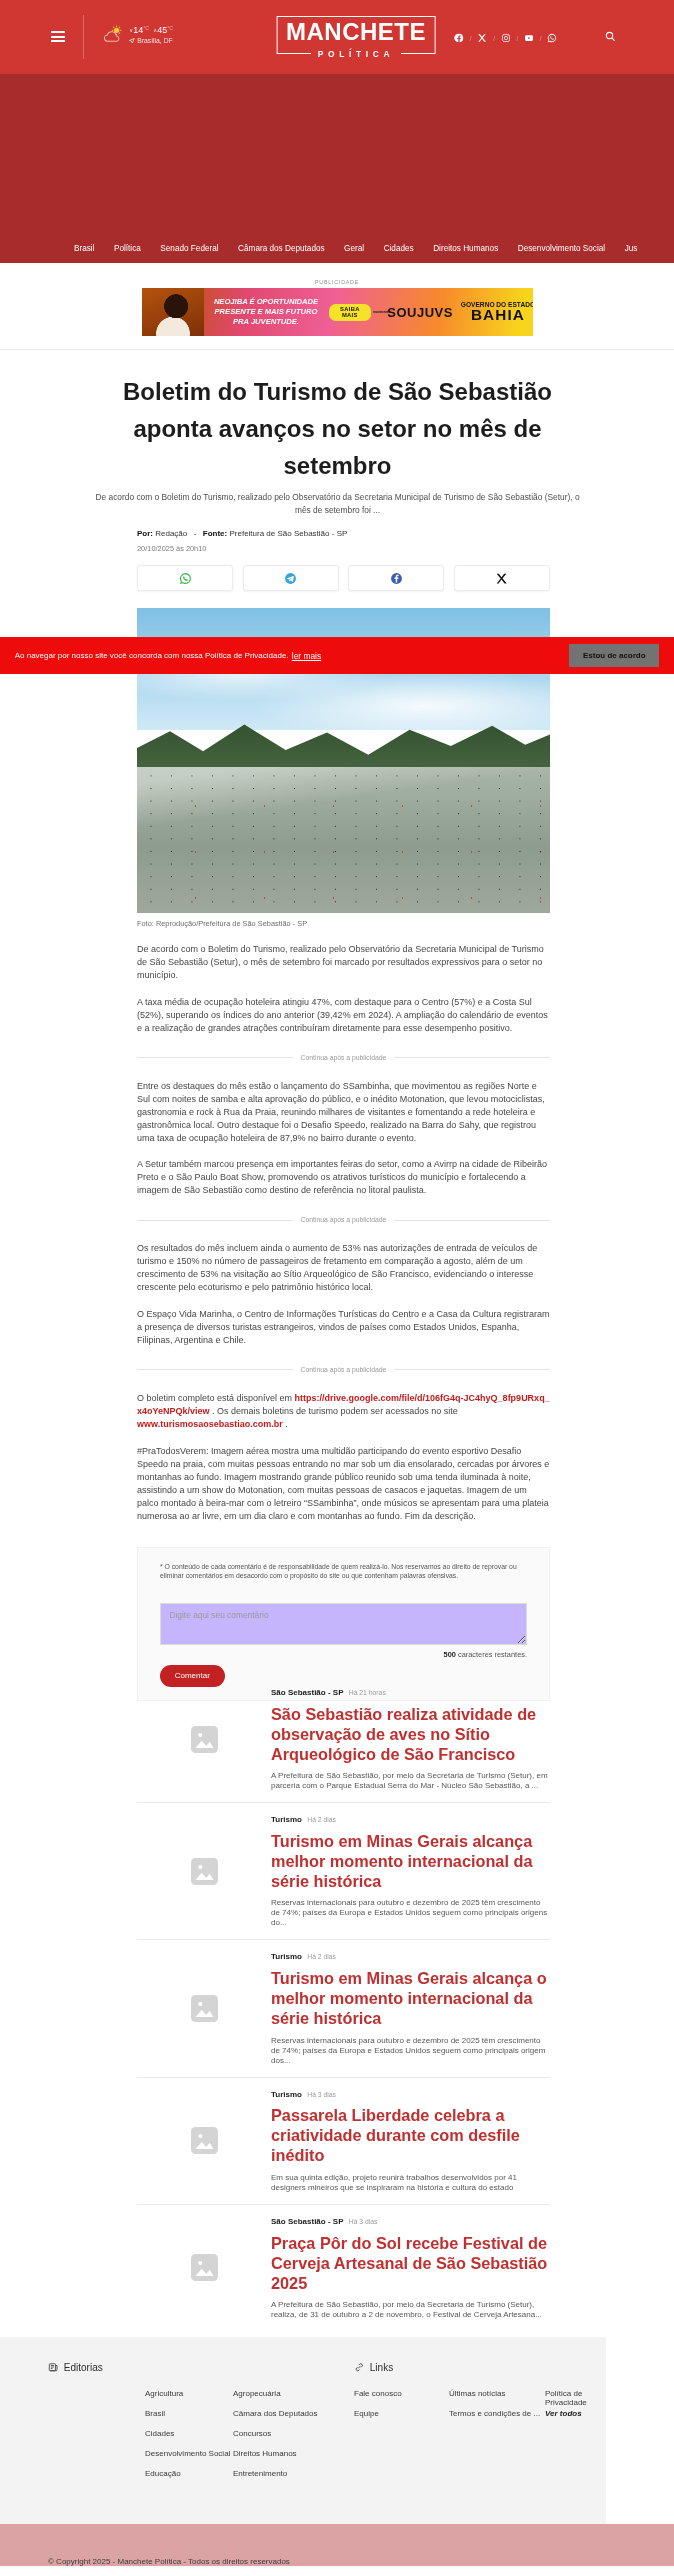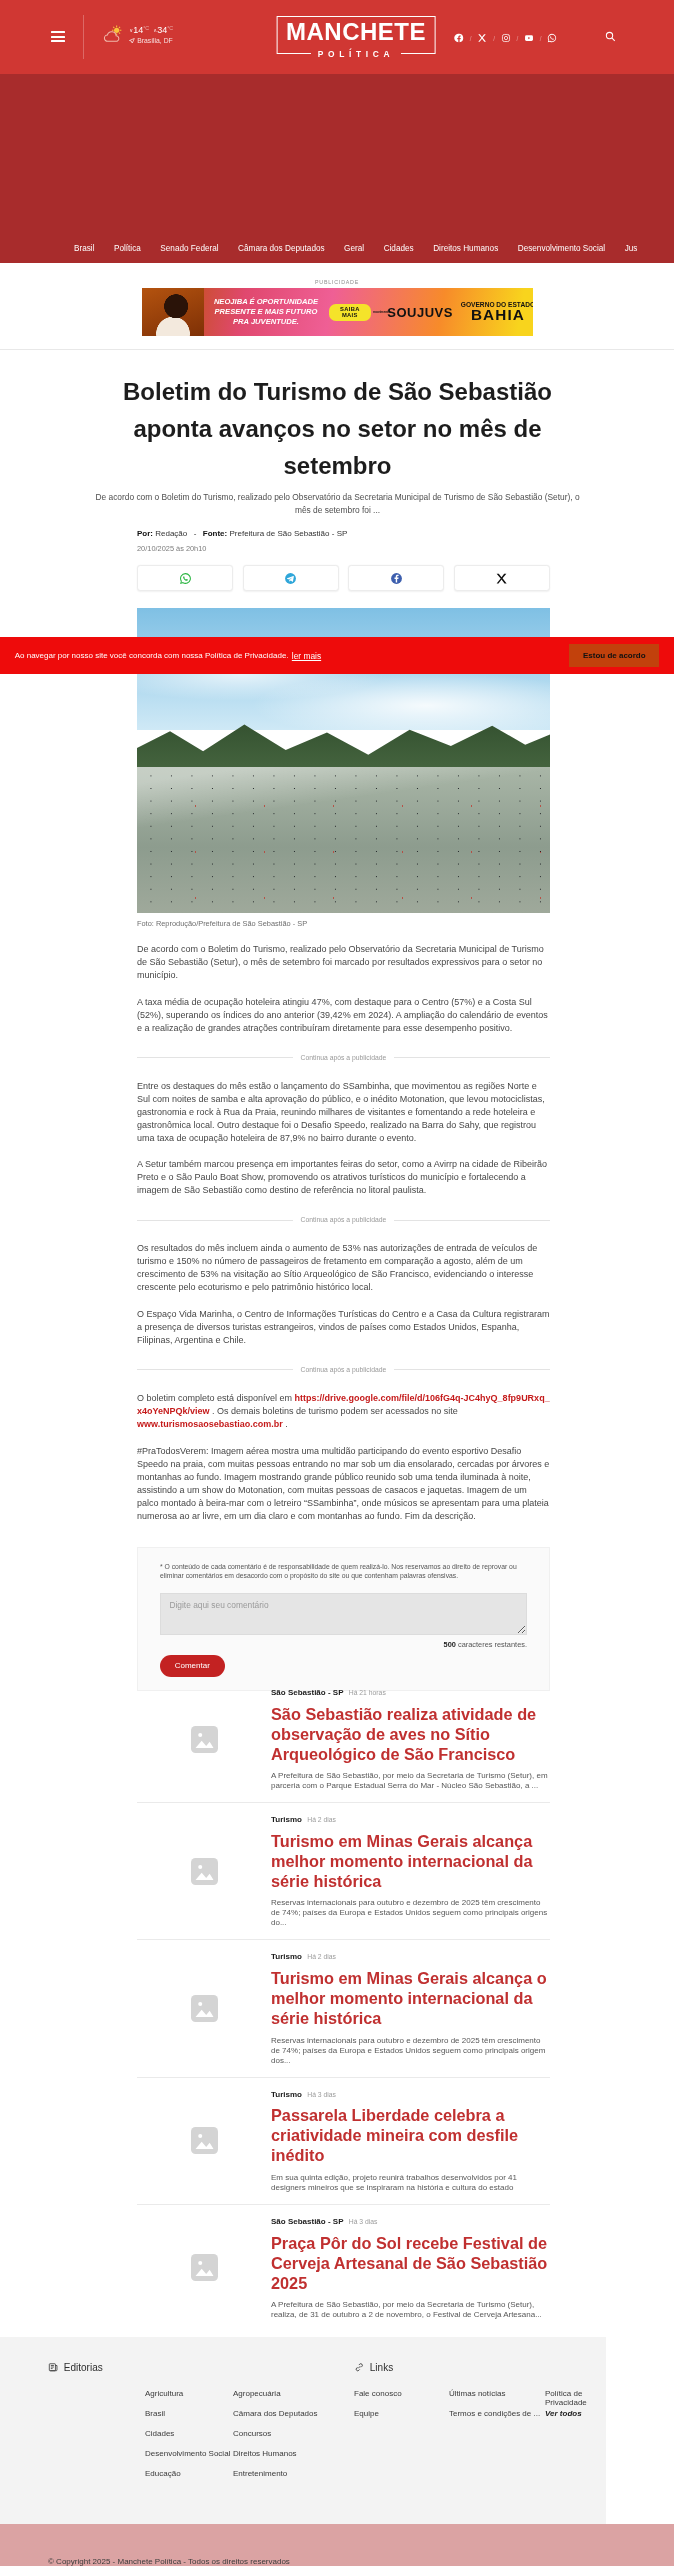--- a/index.html
+++ b/index.html
@@ -77,34 +77,34 @@
       linear-gradient(172deg, rgba(255,255,255,.35) 8%, transparent 30%),
       linear-gradient(#a9b6a7,#8d9c8e 55%,#9fa99b);
     background-size:20.5px 12.6px, 30px 17.4px, 69px 46px, auto, auto;
     background-position:3.7px 2.6px, 11.6px 7.4px, 24px 16px, 0 0, 0 0; }
   .hero-caption { top:919px; left:137px; width:413px; font-size:7.4px; color:#6e6e6e; }
 
   
   .privacy-banner { top:637px; left:0; width:674px; height:37px; background:#ee0b0b; z-index:30; display:flex; align-items:center; padding:0 14.7px; }
   .privacy-text { color:#fff; font-size:8px; }
   .privacy-link { color:#fff; text-decoration:underline; margin-left:3.2px; cursor:pointer; }
-  .privacy-btn { margin-left:auto; width:90px; height:23px; background:#c2410c; color:#111; font-weight:700; font-size:8px; border:none; cursor:pointer; font-family:inherit; }
+  .privacy-btn { margin-left:auto; width:90px; height:23px; background:#737373; color:#111; font-weight:700; font-size:8px; border:none; cursor:pointer; font-family:inherit; }
 
   
   .body-copy { top:943px; left:137px; width:413px; font-size:9px; line-height:13px; color:#474747; }
   .body-copy p { margin-bottom:13.7px; }
   .divider { display:flex; align-items:center; gap:7.4px; color:#9a9a9a; font-size:6.8px; margin:16px 0; }
   .divider::before, .divider::after { content:""; flex:1; height:0.5px; background:#e3e3e3; }
   .redlink { color:#c51b1b; font-weight:700; text-decoration:none; cursor:pointer; }
   .break { word-break:break-all; }
 
   
   .comment-card { top:1547px; left:137px; width:413px; background:#fafafa; border:0.5px solid #f0f0f0; padding:13.7px 22px; }
   .disclaimer { font-size:6.8px; line-height:9px; color:#555; }
-  .comment-input { margin-top:13px; width:100%; height:42px; border:0.5px solid #dcdcdc; background:#e5e5e5; padding:6.8px 8.4px; font-size:8.4px; color:#333; font-family:inherit; resize:vertical; }
+  .comment-input { margin-top:23px; width:100%; height:42px; border:0.5px solid #dcdcdc; background:#c4b5fd; padding:6.8px 8.4px; font-size:8.4px; color:#333; font-family:inherit; resize:vertical; }
   .comment-input::placeholder { color:#9a9a9a; }
   .chars { text-align:right; font-size:7.4px; color:#555; margin-top:3.2px; }
   .chars b { color:#222; }
   .submit-btn { margin-top:6.3px; background:#c32222; color:#fff; border:none; border-radius:11.6px; padding:6.3px 14.7px; font-size:8px; cursor:pointer; font-family:inherit; }
 
   
   .related { top:1676px; left:137px; width:413px; }
   .rel-item { display:flex; align-items:center; padding:11px 0; cursor:pointer; }
   .rel-item + .rel-item { border-top:0.5px solid #eaeaea; }
   .rel-thumb { width:134px; flex:none; display:flex; justify-content:center; }
@@ -143,21 +143,21 @@
           </g>
         <path d="M9 31a6 6 0 0 1-.6-12A8.5 8.5 0 0 1 25 20.5 5.5 5.5 0 0 1 27 31z" fill="none" stroke="#efb9ab" stroke-width="2"></path>
       </svg>
     </span>
     <div>
       <div class="w-temps">
         <span class="w-arrow">∨</span>
         <span>14</span>
         <span class="w-unit">°C</span>
         <span class="w-arrow">∧</span>
-        <span>34</span>
+        <span>45</span>
         <span class="w-unit">°C</span>
       </div>
       <div class="w-loc">
         <svg width="5.8" height="5.8" viewBox="0 0 12 12">
             <path d="M11 1 1 5.2l4 1.3L6.6 11z" fill="none" stroke="#fff" stroke-width="1.4"></path>
           </svg>
         <span>Brasília, DF</span>
       </div>
     </div>
   </div>
@@ -368,21 +368,21 @@
   <article class="rel-item">
     <div class="rel-thumb">
       <svg viewBox="0 0 24 24">
           <rect width="24" height="24" rx="4" fill="#d4d4d4"></rect>
           <circle cx="8.2" cy="8" r="1.8" fill="#fff"></circle>
           <path d="M4 19.5 9.5 13l4 4.7 3.1-3.6 3.4 5.4z" fill="#fff"></path>
         </svg>
     </div>
     <div class="rel-body">
       <div><span class="rel-cat">Turismo</span><span class="rel-time">Há 3 dias</span></div>
-      <h2 class="rel-title">Passarela Liberdade celebra a criatividade mineira com desfile inédito</h2>
+      <h2 class="rel-title">Passarela Liberdade celebra a criatividade durante com desfile inédito</h2>
       <p class="rel-excerpt">Em sua quinta edição, projeto reunirá trabalhos desenvolvidos por 41 designers mineiros que se inspiraram na história e cultura do estado</p>
     </div>
   </article>
 
   <article class="rel-item">
     <div class="rel-thumb">
       <svg viewBox="0 0 24 24">
           <rect width="24" height="24" rx="4" fill="#d4d4d4"></rect>
           <circle cx="8.2" cy="8" r="1.8" fill="#fff"></circle>
           <path d="M4 19.5 9.5 13l4 4.7 3.1-3.6 3.4 5.4z" fill="#fff"></path>

